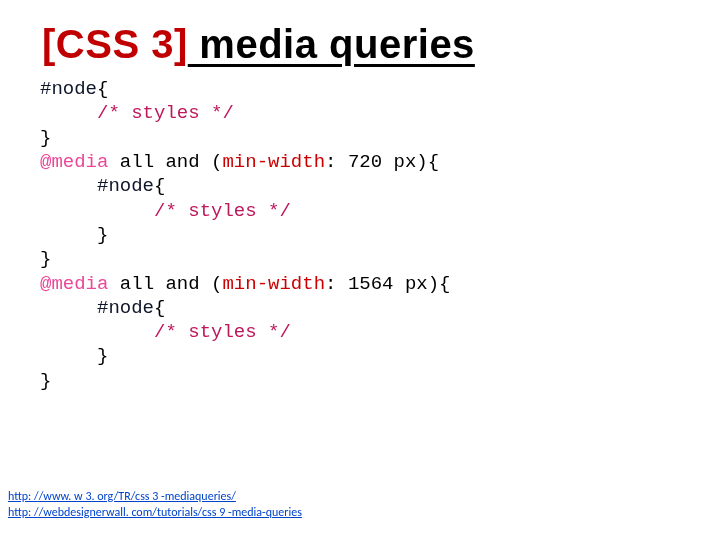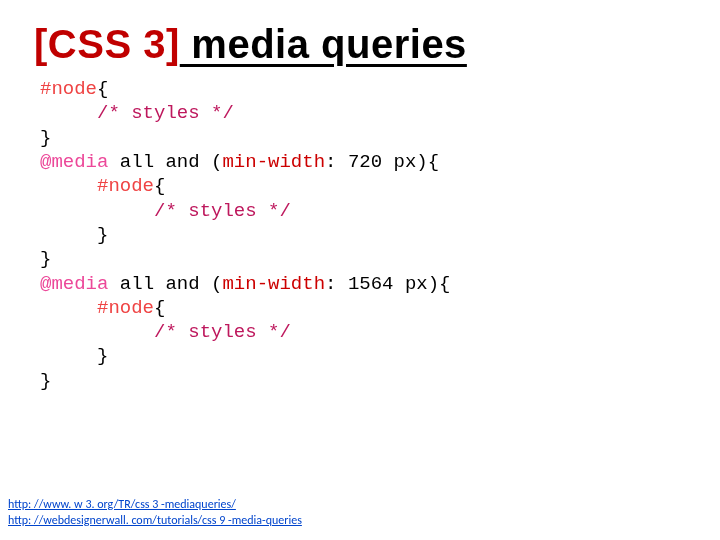--- a/index.html
+++ b/index.html
@@ -13,21 +13,21 @@
     position: relative;
   }
   .slide {
     box-sizing: border-box;
     width: 720px;
     height: 540px;
     padding: 22px 30px 0 30px;
     position: relative;
   }
   h1.title {
-    margin: 0 0 10px 4px;
+    margin: 0 0 10px 12px;
     font-size: 40px;
     font-weight: 700;
     letter-spacing: 0.5px;
     font-family: "Arial Narrow", "Helvetica Narrow", sans-serif;
     font-stretch: condensed;
   }
   h1.title .prefix {
     color: #c00000;
   }
   h1.title .suffix {
@@ -37,33 +37,33 @@
     text-decoration-thickness: 3px;
   }
   pre.code {
     margin: 6px 0 0 10px;
     font-family: Consolas, "Courier New", monospace;
     font-size: 19px;
     line-height: 1.28;
     white-space: pre;
     color: #000;
   }
-  .selector { color: #ef4444; }
+  .selector { color: #0f172a; }
   .comment  { color: #be185d; }
   .atrule   { color: #ec4899; }
   .kw       { color: #000; }
   .paren    { color: #000; }
   .prop     { color: #cc0000; }
   .punct    { color: #000; }
   .num      { color: #000; }
 
   .links {
     position: absolute;
     left: 8px;
-    bottom: 12px;
+    bottom: 20px;
   }
   .links a {
     display: block;
     font-size: 12px;
     color: #0044cc;
     text-decoration: underline;
     font-family: Calibri, Arial, sans-serif;
     line-height: 1.35;
   }
 

